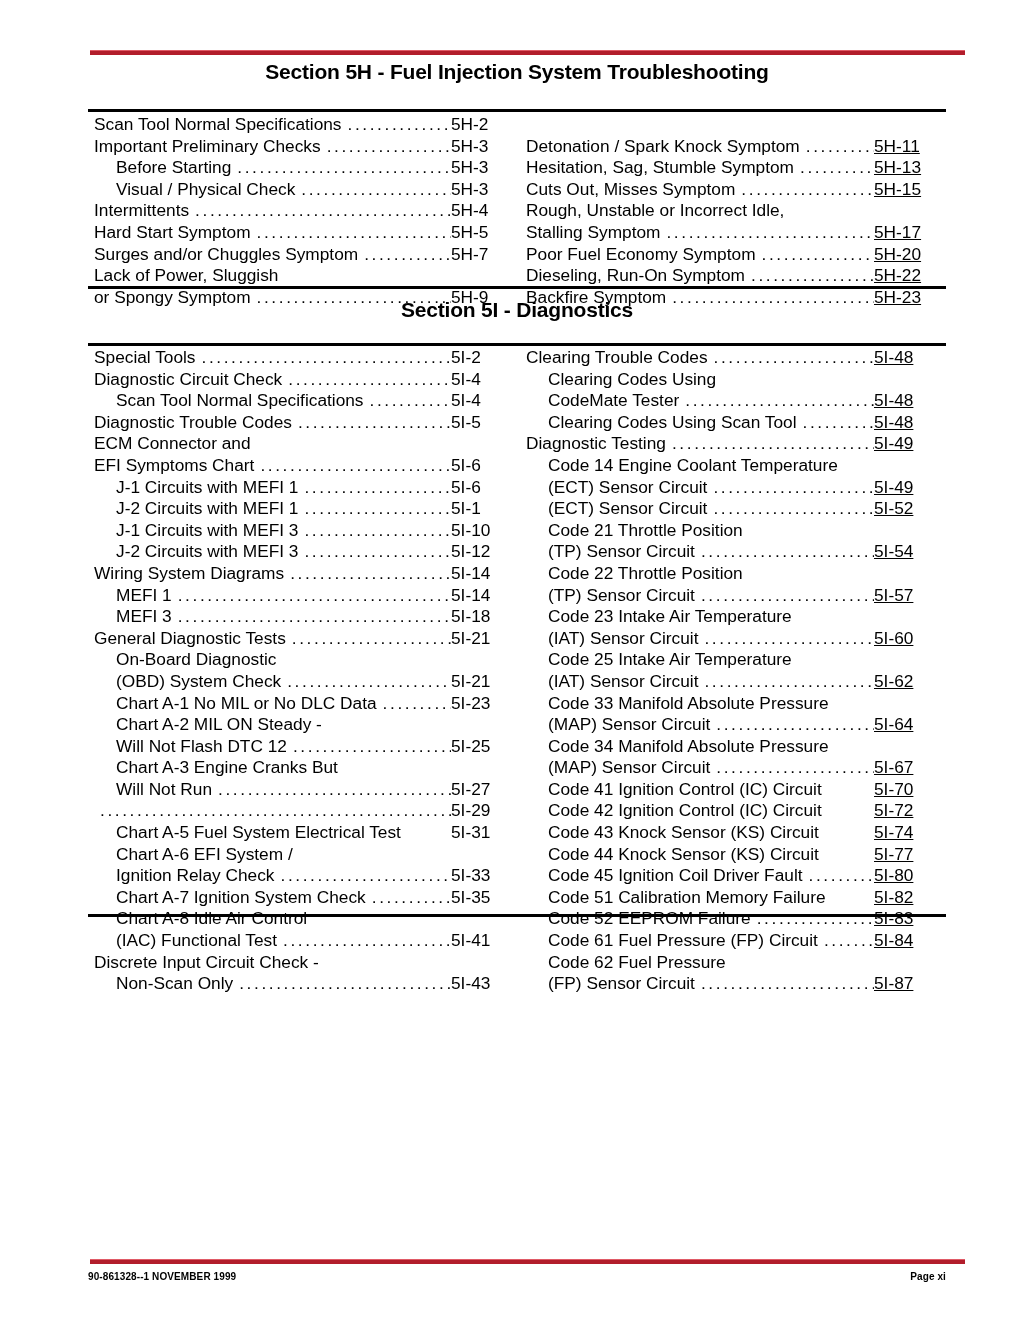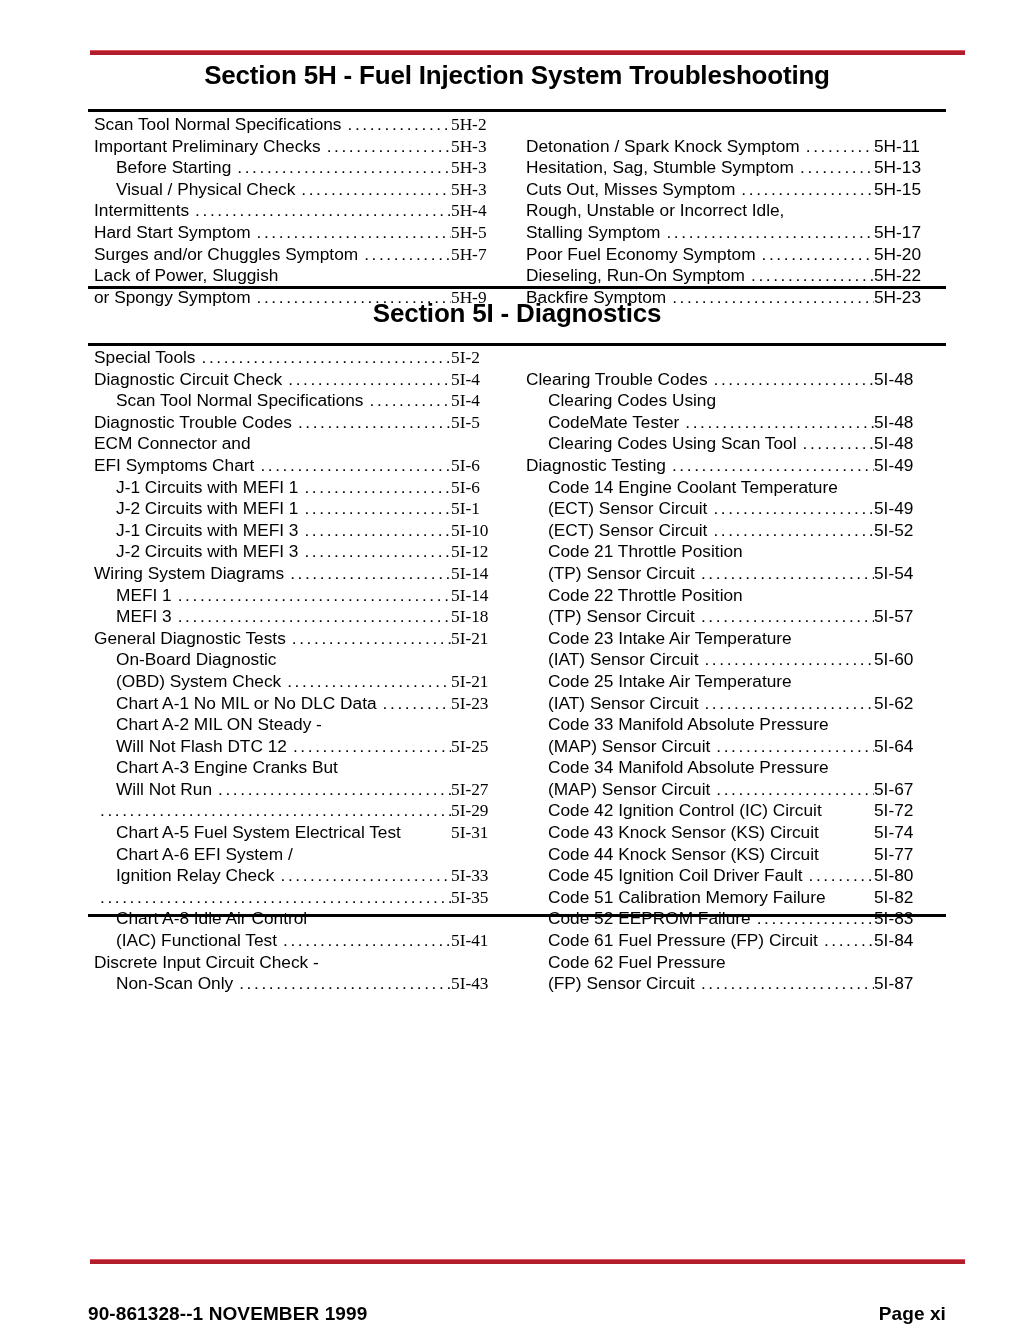--- a/index.html
+++ b/index.html
@@ -41,21 +41,21 @@
     width: 858px;
     background: #000000;
   }
 
   
   .section-title {
     position: absolute;
     left: 88px;
     width: 858px;
     text-align: center;
-    font-size: 26px;
+    font-size: 21px;
     font-weight: bold;
     letter-spacing: -0.2px;
     white-space: nowrap;
   }
 
   
   .toc-block {
     position: absolute;
     left: 88px;
     width: 858px;
@@ -90,40 +90,39 @@
     letter-spacing: 2.6px;
     padding: 0 5px 0 6px;
     color: #000;
     white-space: nowrap;
   }
   .toc-dots.empty { letter-spacing: normal; }
   .toc-page {
     flex: 0 0 auto;
     text-align: left;
   }
-  .toc-col.left  .toc-page { width: 58px; font-family: Liberation Serif, serif; }
-  .toc-col.right .toc-page { width: 64px; }
+  .toc-col.left  .toc-page { width: 58px; }
+  .toc-col.right .toc-page { width: 64px; text-decoration: underline; }
 
   
   .lvl0 .toc-label { padding-left: 0px; }
   .lvl1 .toc-label { padding-left: 22px; }
 
   
   .footer {
     position: absolute;
     left: 88px;
     top: 1271px;
     width: 858px;
     display: flex;
     flex-direction: row;
     justify-content: space-between;
     align-items: baseline;
-    font-size: 19px;
+    font-size: 10px;
     font-weight: bold;
-    margin-top: 32px;
   }
   .footer-left { letter-spacing: 0.1px; }
   .footer-right { letter-spacing: 0.1px; }
 </style>
 </head>
 <body>
 
 <div class="page">
 
   <div class="red-rule top"></div>
@@ -353,20 +352,21 @@
             <span class="toc-label">Chart A-6  EFI System /</span>
             <span class="toc-dots empty"></span>
             <span class="toc-page"></span>
           </div>
           <div class="toc-row lvl1">
             <span class="toc-label">Ignition Relay Check</span>
             <span class="toc-dots">...........................................................</span>
             <span class="toc-page">5I-33</span>
           </div>
           <div class="toc-row lvl1">
+            <span class="toc-label">Chart A-7  Ignition System Check</span>
             <span class="toc-dots">...........................................................</span>
             <span class="toc-page">5I-35</span>
           </div>
           <div class="toc-row lvl1">
             <span class="toc-label">Chart A-8  Idle Air Control</span>
             <span class="toc-dots empty"></span>
             <span class="toc-page"></span>
           </div>
           <div class="toc-row lvl1">
             <span class="toc-label">(IAC) Functional Test</span>
@@ -477,20 +477,25 @@
           </div>
           <div class="toc-row lvl1">
             <span class="toc-label">Code 34  Manifold Absolute Pressure</span>
             <span class="toc-dots empty"></span>
             <span class="toc-page"></span>
           </div>
           <div class="toc-row lvl1">
             <span class="toc-label">(MAP) Sensor Circuit</span>
             <span class="toc-dots">...........................................................</span>
             <span class="toc-page">5I-67</span>
+          </div>
+          <div class="toc-row lvl1">
+            <span class="toc-label">Code 41  Ignition Control (IC) Circuit</span>
+            <span class="toc-dots empty"></span>
+            <span class="toc-page">5I-70</span>
           </div>
           <div class="toc-row lvl1">
             <span class="toc-label">Code 42  Ignition Control (IC) Circuit</span>
             <span class="toc-dots empty"></span>
             <span class="toc-page">5I-72</span>
           </div>
           <div class="toc-row lvl1">
             <span class="toc-label">Code 43  Knock Sensor (KS) Circuit</span>
             <span class="toc-dots empty"></span>
             <span class="toc-page">5I-74</span>

